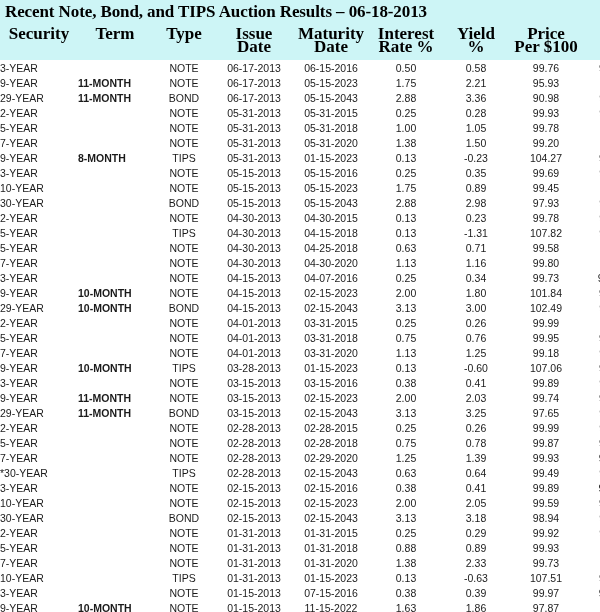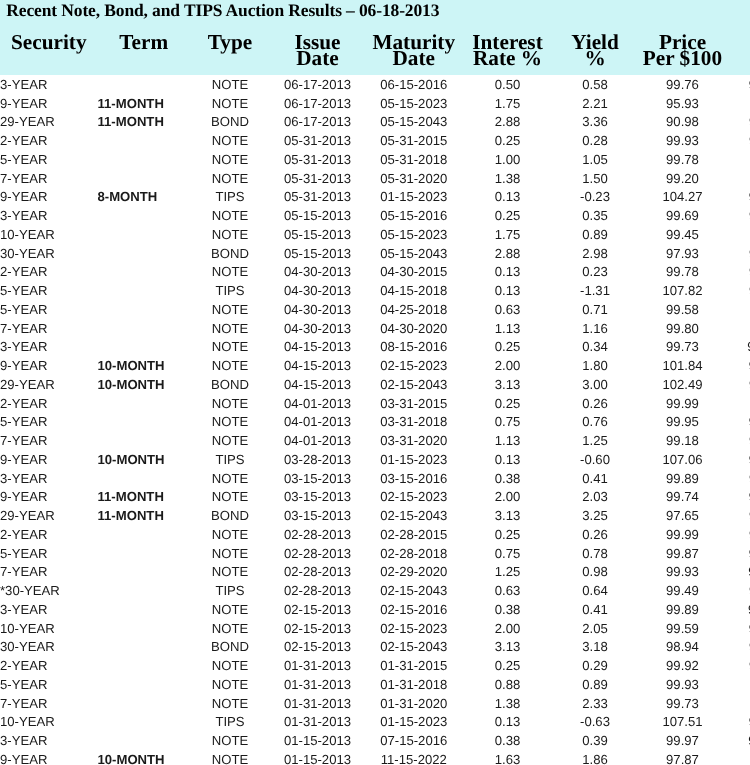--- a/index.html
+++ b/index.html
@@ -29,21 +29,21 @@
     width: 600px;
     height: 60px;
     background: #cdf5f6;
   }
   .page-title {
     position: absolute;
     left: 5px;
     top: 2px;
     font-family: "Liberation Serif", serif;
     font-weight: bold;
-    font-size: 14px;
+    font-size: 17px;
     letter-spacing: -0.1px;
     white-space: nowrap;
     color: #000;
   }
   
   table.auction {
     position: absolute;
     left: 0;
     top: 0;
     width: 600px;
@@ -343,21 +343,21 @@
           <td class="rate">1.13</td>
           <td class="yield">1.16</td>
           <td class="price">99.80</td>
           <td class="cusip">912828VA5</td>
         </tr>
         <tr>
           <td class="security">3-YEAR</td>
           <td class="term"></td>
           <td class="type">NOTE</td>
           <td class="issue">04-15-2013</td>
-          <td class="maturity">08-15-2016</td>
+          <td class="maturity">04-07-2016</td>
           <td class="rate">0.25</td>
           <td class="yield">0.34</td>
           <td class="price">99.73</td>
           <td class="cusip">912828UW8</td>
         </tr>
         <tr>
           <td class="security">9-YEAR</td>
           <td class="term">10-MONTH</td>
           <td class="type">NOTE</td>
           <td class="issue">04-15-2013</td>
@@ -477,21 +477,21 @@
           <td class="price">99.87</td>
           <td class="cusip">912828UR9</td>
         </tr>
         <tr>
           <td class="security">7-YEAR</td>
           <td class="term"></td>
           <td class="type">NOTE</td>
           <td class="issue">02-28-2013</td>
           <td class="maturity">02-29-2020</td>
           <td class="rate">1.25</td>
-          <td class="yield">0.98</td>
+          <td class="yield">1.39</td>
           <td class="price">99.93</td>
           <td class="cusip">912828UQ1</td>
         </tr>
         <tr>
           <td class="security">*30-YEAR</td>
           <td class="term"></td>
           <td class="type">TIPS</td>
           <td class="issue">02-28-2013</td>
           <td class="maturity">02-15-2043</td>
           <td class="rate">0.63</td>

